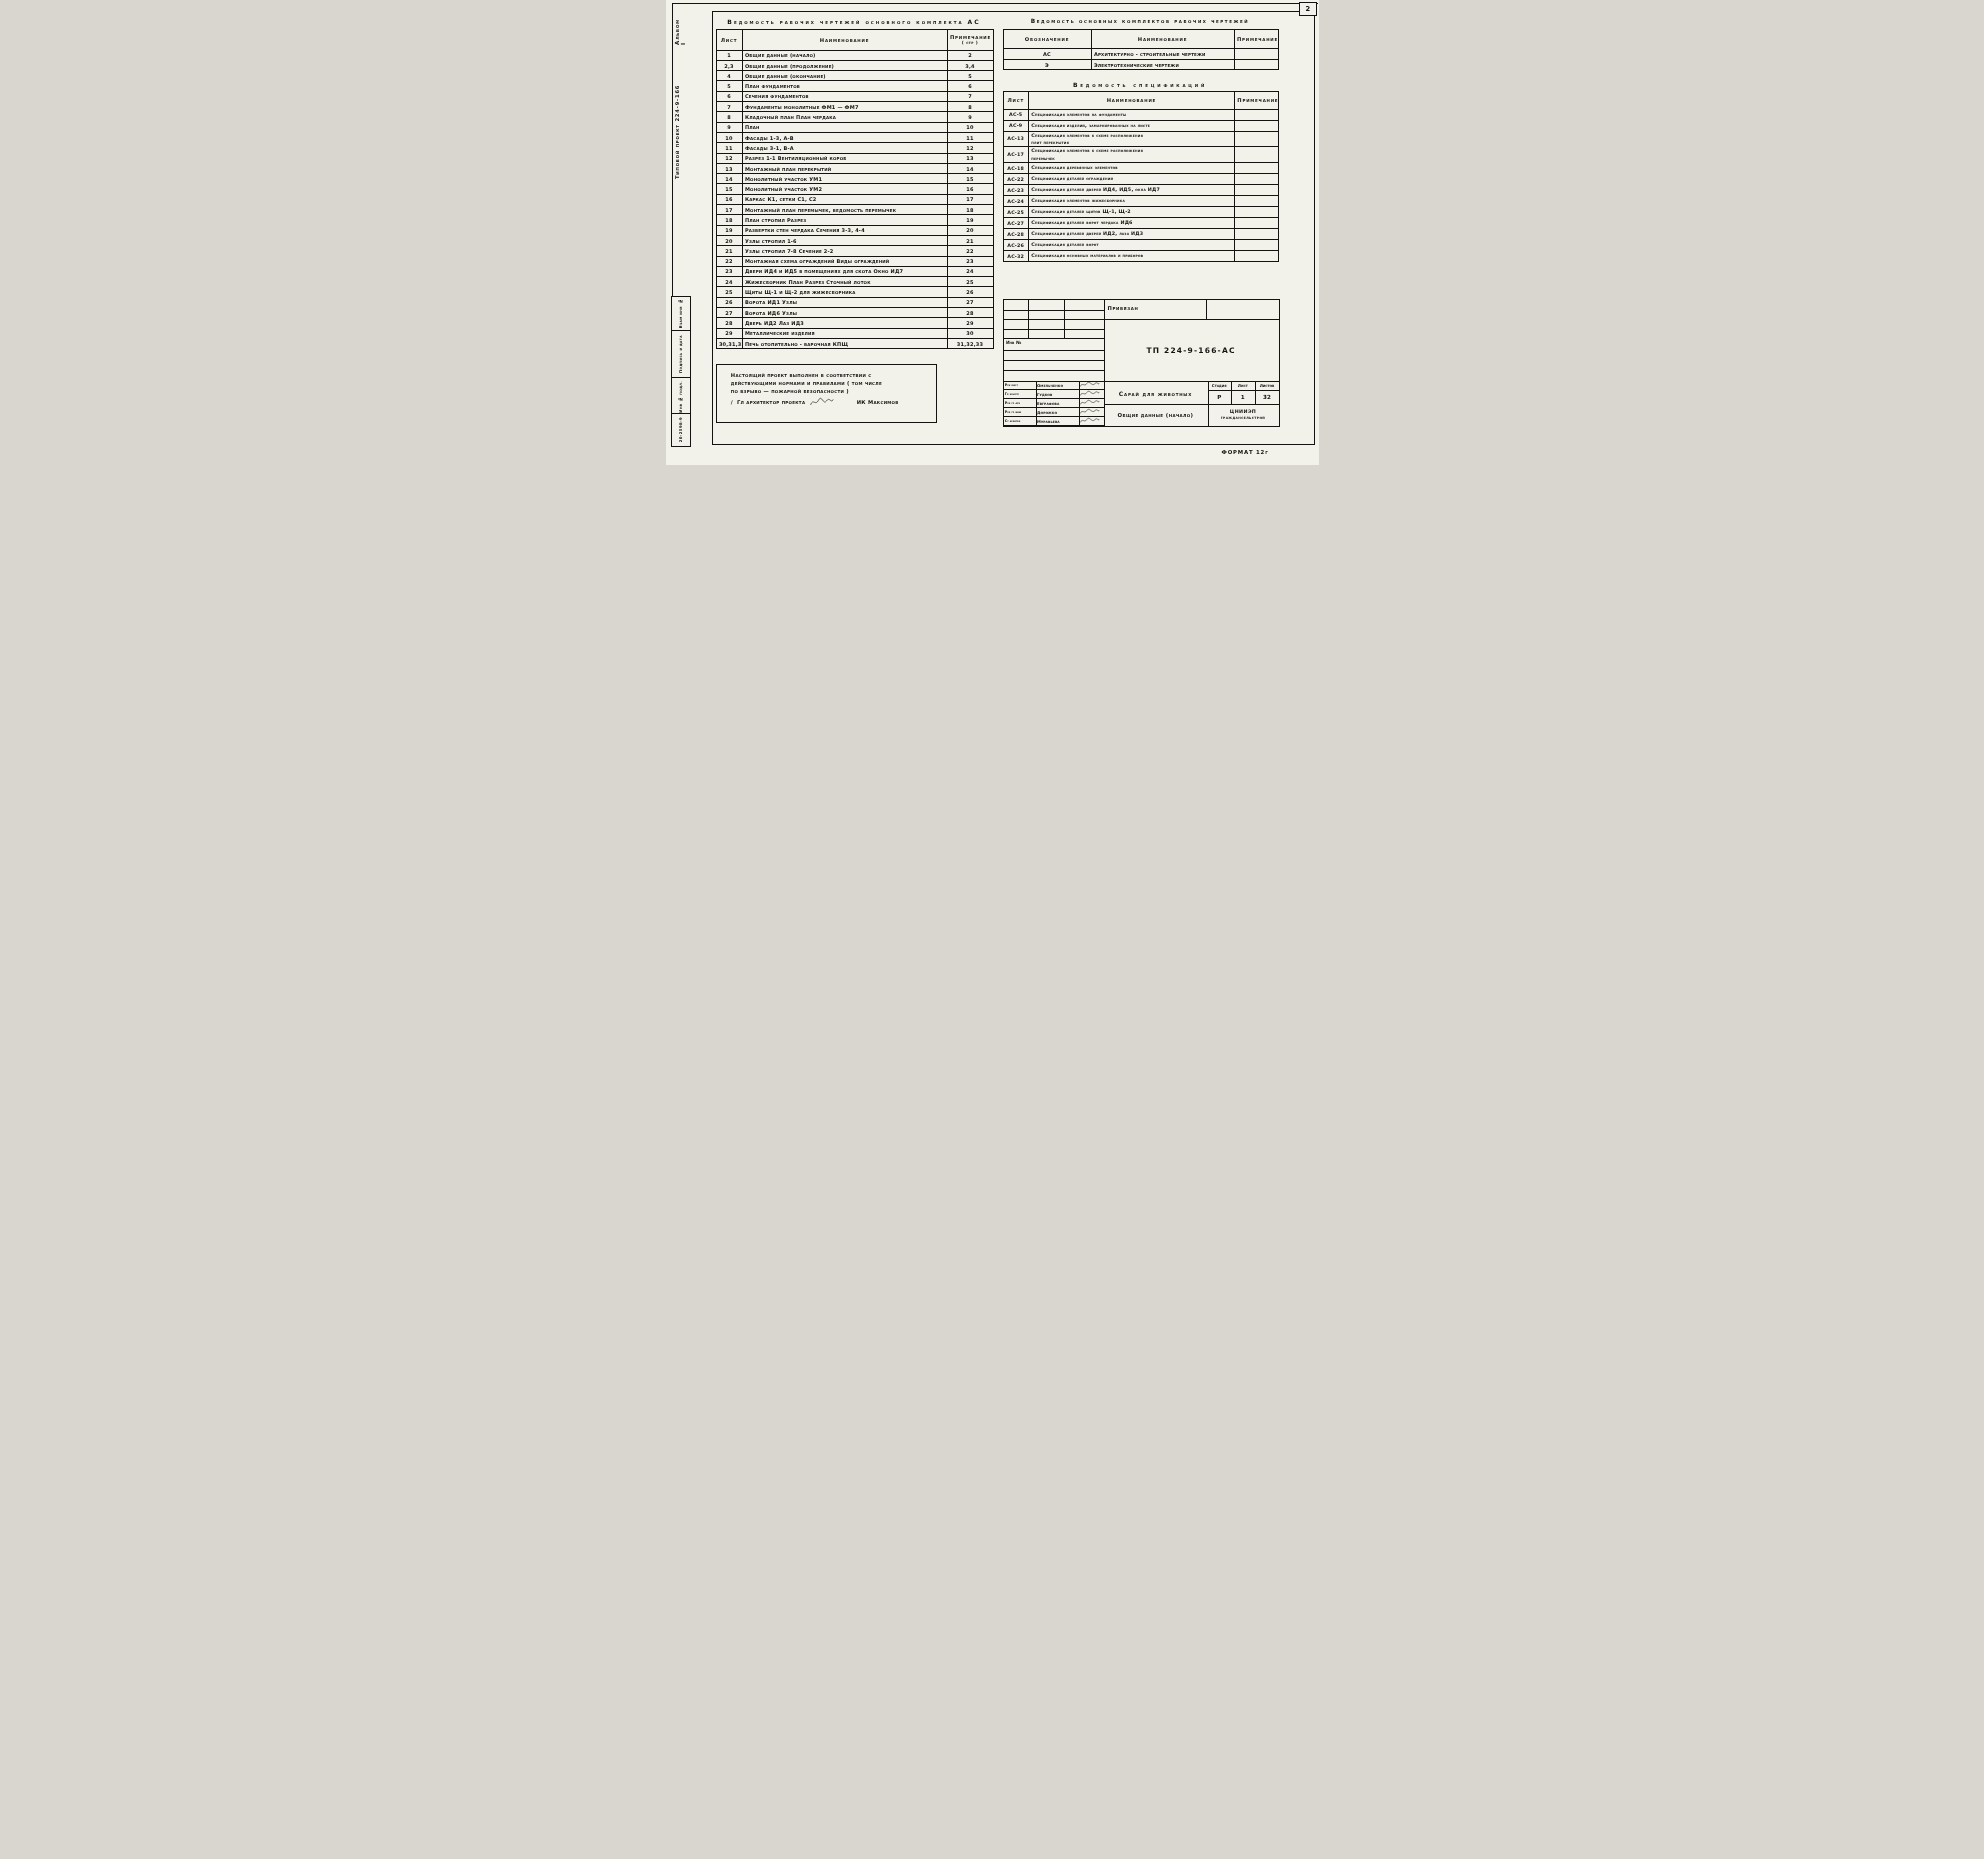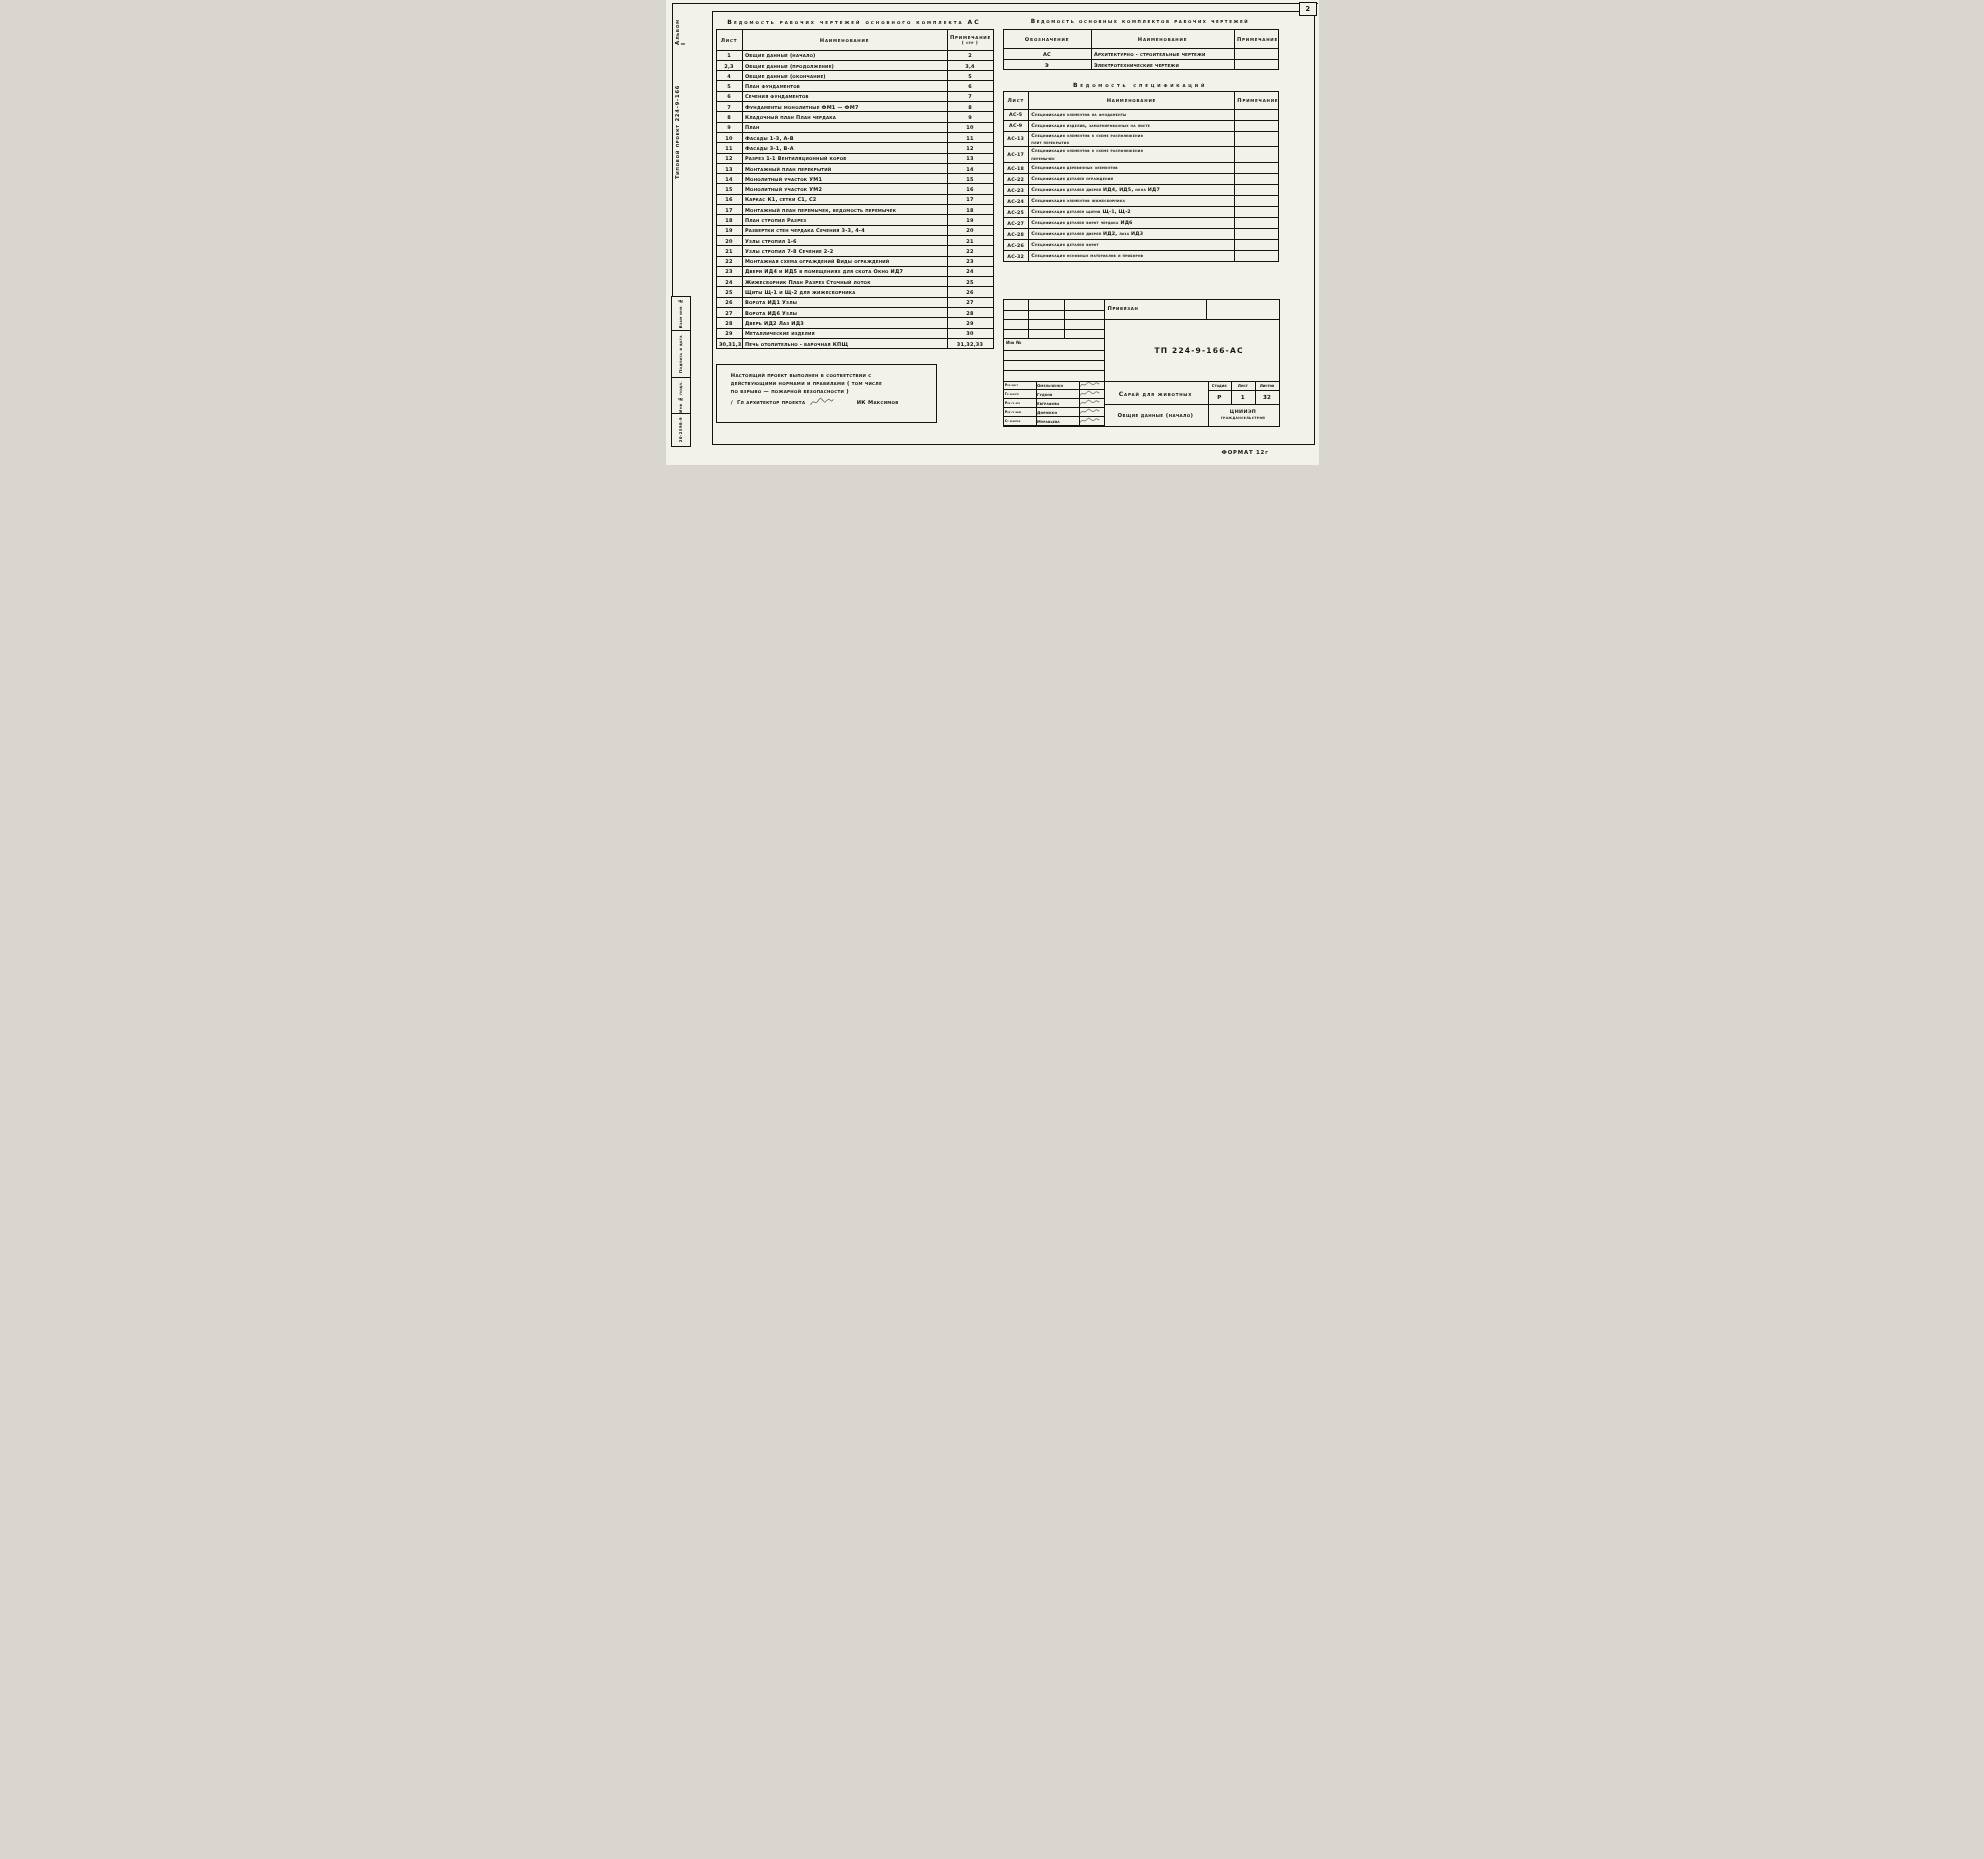--- a/index.html
+++ b/index.html
@@ -494,21 +494,21 @@
               <path d="M3 14 C8 2, 14 16, 20 6 S 32 15, 40 7 S 48 13, 51 5" fill="none" stroke="#15130f" stroke-width="1.4"></path>
             </svg>
           </div>
         </div>
       </div>
 
     <div class="ln" style="left:100px;top:19px;width:175px;height:0.8px;"></div>
     <div class="ln" style="left:202px;top:0;width:0.8px;height:19px;"></div>
     <div class="privyazan">Привязан</div>
 
-    <div class="tb cellc docnum" style="left:100px;top:19px;width:175px;height:62px;padding-left:8px;">ТП 224-9-166-АС</div>
+    <div class="tb cellc docnum" style="left:100px;top:19px;width:175px;height:62px;">ТП 224-9-166-АС</div>
 
     <div class="ln" style="left:204px;top:81px;width:0.8px;height:46px;"></div>
     <div class="tb cellc objname" style="left:100px;top:81px;width:104px;height:24px;">Сарай для животных</div>
     <div class="ln" style="left:100px;top:104px;width:175px;height:0.8px;"></div>
     <div class="tb cellc sheettitle" style="left:100px;top:104px;width:104px;height:22px;">Общие данные (начало)</div>
 
     <div class="ln" style="left:227px;top:81px;width:0.8px;height:24px;"></div>
     <div class="ln" style="left:251px;top:81px;width:0.8px;height:24px;"></div>
     <div class="ln" style="left:204px;top:90px;width:71px;height:0.8px;"></div>
     <div class="tb cellc stg" style="left:204px;top:81px;width:23.4px;height:9px;">Стадия</div>

